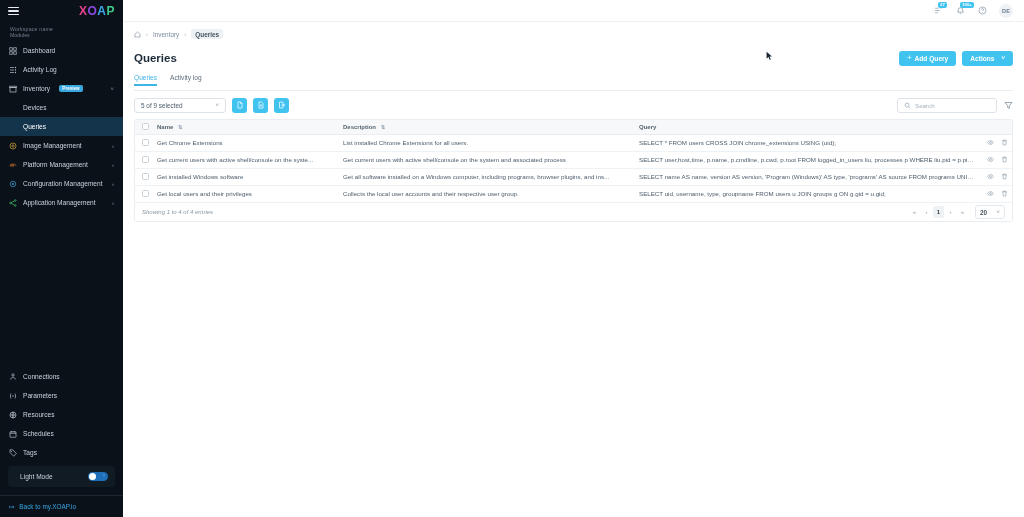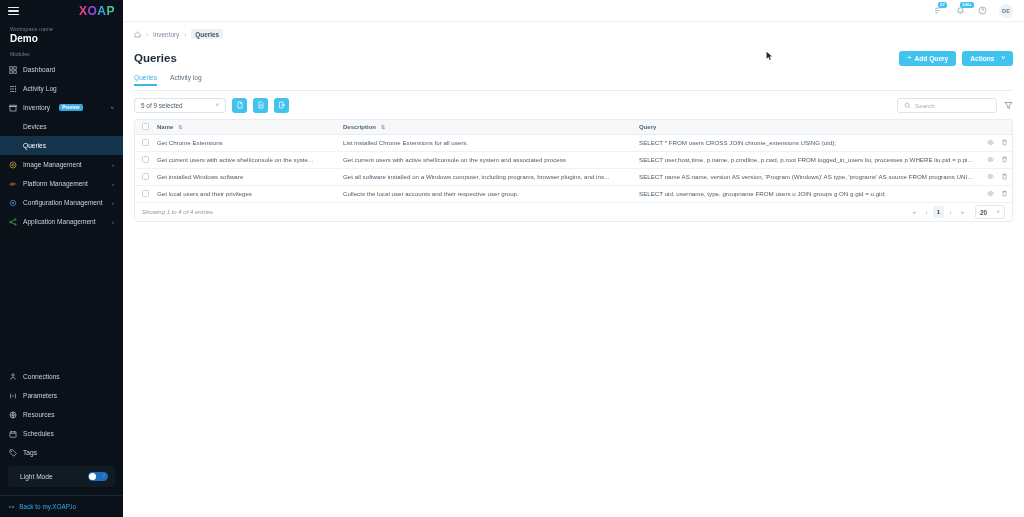--- a/index.html
+++ b/index.html
@@ -212,21 +212,20 @@
       </div>
       <div class="logo">
         <i class="c1">X</i>
           <i class="c2">O</i>
           <i class="c3">A</i>
           <i class="c4">P</i>
       </div>
     </div>
 
     <div class="ws-label">Workspace name</div>
-    <div class="ws-name">Demo</div>
     <div class="mod-label">Modules</div>
 
     <nav class="nav">
 
       <div class="nav-item">
         <span class="ic">
           <svg viewBox="0 0 16 16" fill="none" stroke="#b7c2cd" stroke-width="1.4">
             <rect x="1.5" y="1.5" width="5" height="5"></rect>
               <rect x="9.5" y="1.5" width="5" height="5"></rect>
             <rect x="1.5" y="9.5" width="5" height="5"></rect>

